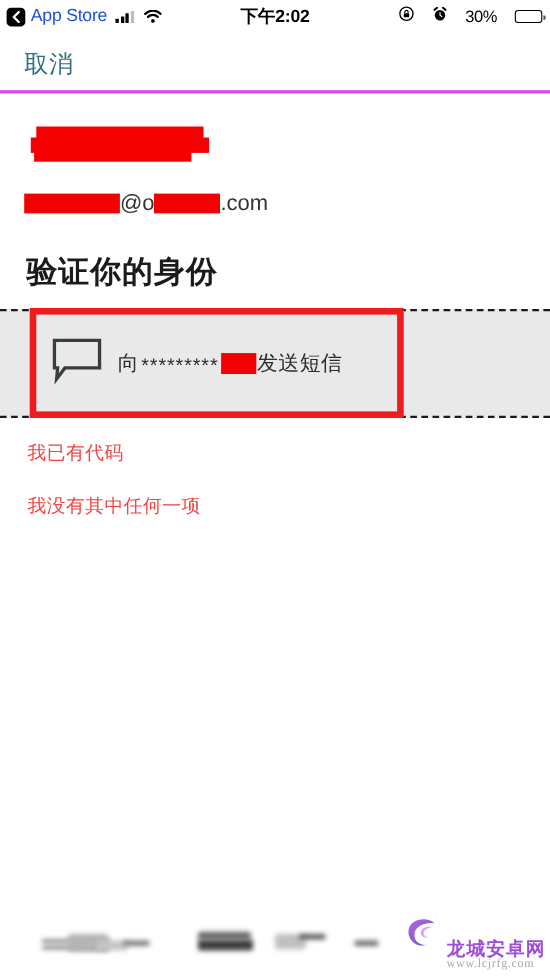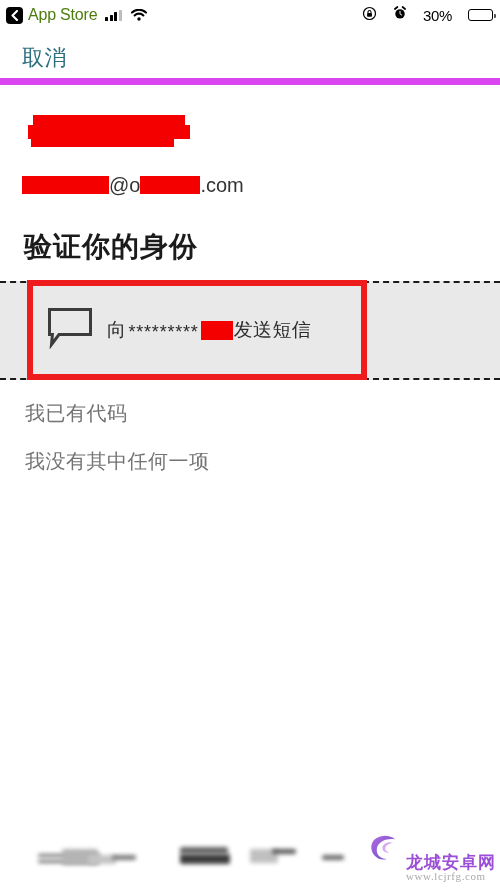--- a/index.html
+++ b/index.html
@@ -40,21 +40,21 @@
     border-radius: 4px;
     display: flex;
     align-items: center;
     justify-content: center;
   }
   .back-chip svg { display: block; }
   .sb-app {
     font-size: 16px;
     letter-spacing: -0.2px;
     font-weight: 400;
-    color: #4d7c0f;
+    color: #1d4ed8;
   }
   .sig {
     display: flex;
     align-items: flex-end;
     gap: 1.5px;
     height: 11px;
     margin-left: 3px;
   }
   .sig i {
     display: block;
@@ -112,21 +112,21 @@
     background: #000;
     border-radius: 1px;
   }
 
   
   .navbar {
     position: absolute;
     top: 30px; left: 0;
     width: 500px;
     height: 55px;
-    border-bottom: 7px solid #d946ef;
+    border-bottom: 3px solid #d946ef;
     box-sizing: border-box;
   }
   .cancel-btn {
     position: absolute;
     left: 22px;
     top: 13px;
     font-size: 22px;
     color: #2f6f80;
     letter-spacing: 0.5px;
     background: transparent;
@@ -253,22 +253,22 @@
     width: 32px;
     height: 19px;
     background: #f50000;
     margin-right: 1px;
   }
 
   
   .link {
     position: absolute;
     left: 25px;
-    font-size: 20px;
-    color: #737373;
+    font-size: 17px;
+    color: #ef4444;
     letter-spacing: 0.5px;
     text-decoration: none;
     cursor: pointer;
   }
   .link-code { top: 400px; }
   .link-none { top: 448px; font-family: Liberation Mono, monospace; }
 
   
   .bottom-area {
     position: absolute;
@@ -333,20 +333,21 @@
     </span>
     <span class="wifi">
       <svg width="16" height="12" viewBox="0 0 16 12" aria-hidden="true">
         <path d="M1 3.6 A10 10 0 0 1 15 3.6" fill="none" stroke="#000" stroke-width="2.1" stroke-linecap="round"></path>
         <path d="M3.6 6.4 A6.3 6.3 0 0 1 12.4 6.4" fill="none" stroke="#000" stroke-width="2.1" stroke-linecap="round"></path>
         <circle cx="8" cy="10" r="1.7" fill="#000"></circle>
       </svg>
     </span>
   </div>
 
+  <div class="sb-time">下午2:02</div>
 
   <div class="sb-right">
     <span>
       <svg width="15" height="15" viewBox="0 0 16 16" aria-hidden="true">
         <circle cx="8" cy="8" r="6.4" fill="none" stroke="#000" stroke-width="1.3"></circle>
         <rect x="5.4" y="7.4" width="5.2" height="4" rx="0.8" fill="#000"></rect>
         <path d="M6.4 7.4 V6.3 a1.6 1.6 0 0 1 3.2 0 V7.4" fill="none" stroke="#000" stroke-width="1.1"></path>
       </svg>
     </span>
     <span>

